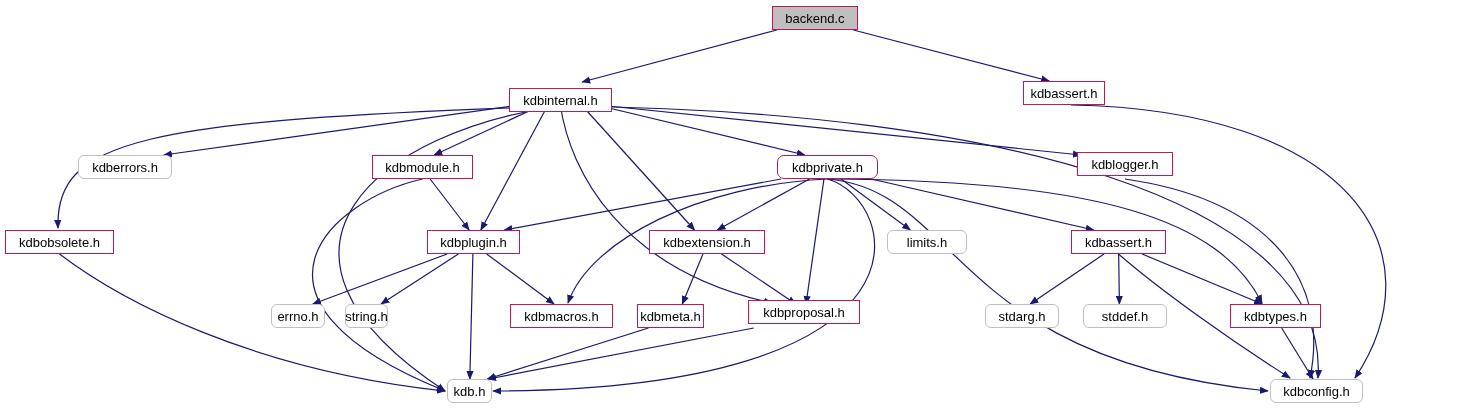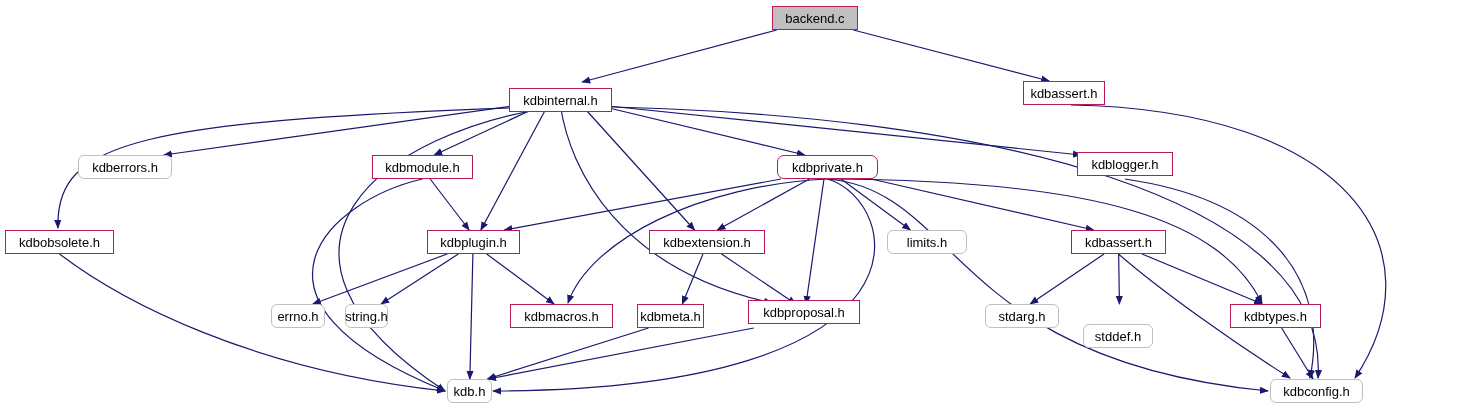--- a/index.html
+++ b/index.html
@@ -72,17 +72,17 @@
   <div class="node" style="left: 427px; top: 230px; width: 93px;">kdbplugin.h</div>
   <div class="node" style="left: 649px; top: 230px; width: 116px;">kdbextension.h</div>
   <div class="node ext" style="left: 887px; top: 230px; width: 80px;">limits.h</div>
   <div class="node" style="left: 1071px; top: 230px; width: 95px;">kdbassert.h</div>
   <div class="node ext" style="left: 271px; top: 304px; width: 54px;">errno.h</div>
   <div class="node ext" style="left: 345px; top: 304px; width: 43px;">string.h</div>
   <div class="node" style="left: 510px; top: 304px; width: 103px;">kdbmacros.h</div>
   <div class="node" style="left: 637px; top: 304px; width: 67px;">kdbmeta.h</div>
   <div class="node" style="left: 748px; top: 300px; width: 112px;">kdbproposal.h</div>
   <div class="node ext" style="left: 985px; top: 304px; width: 74px;">stdarg.h</div>
-  <div class="node ext" style="left: 1083px; top: 304px; width: 70px; margin-top: 20px;">stddef.h</div>
+  <div class="node ext" style="left: 1083px; top: 304px; width: 84px;">stddef.h</div>
   <div class="node" style="left: 1230px; top: 304px; width: 91px;">kdbtypes.h</div>
   <div class="node ext" style="left: 447px; top: 379px; width: 45px;">kdb.h</div>
   <div class="node ext" style="left: 1270px; top: 379px; width: 93px;">kdbconfig.h</div>
 </div>
 
 </body></html>

